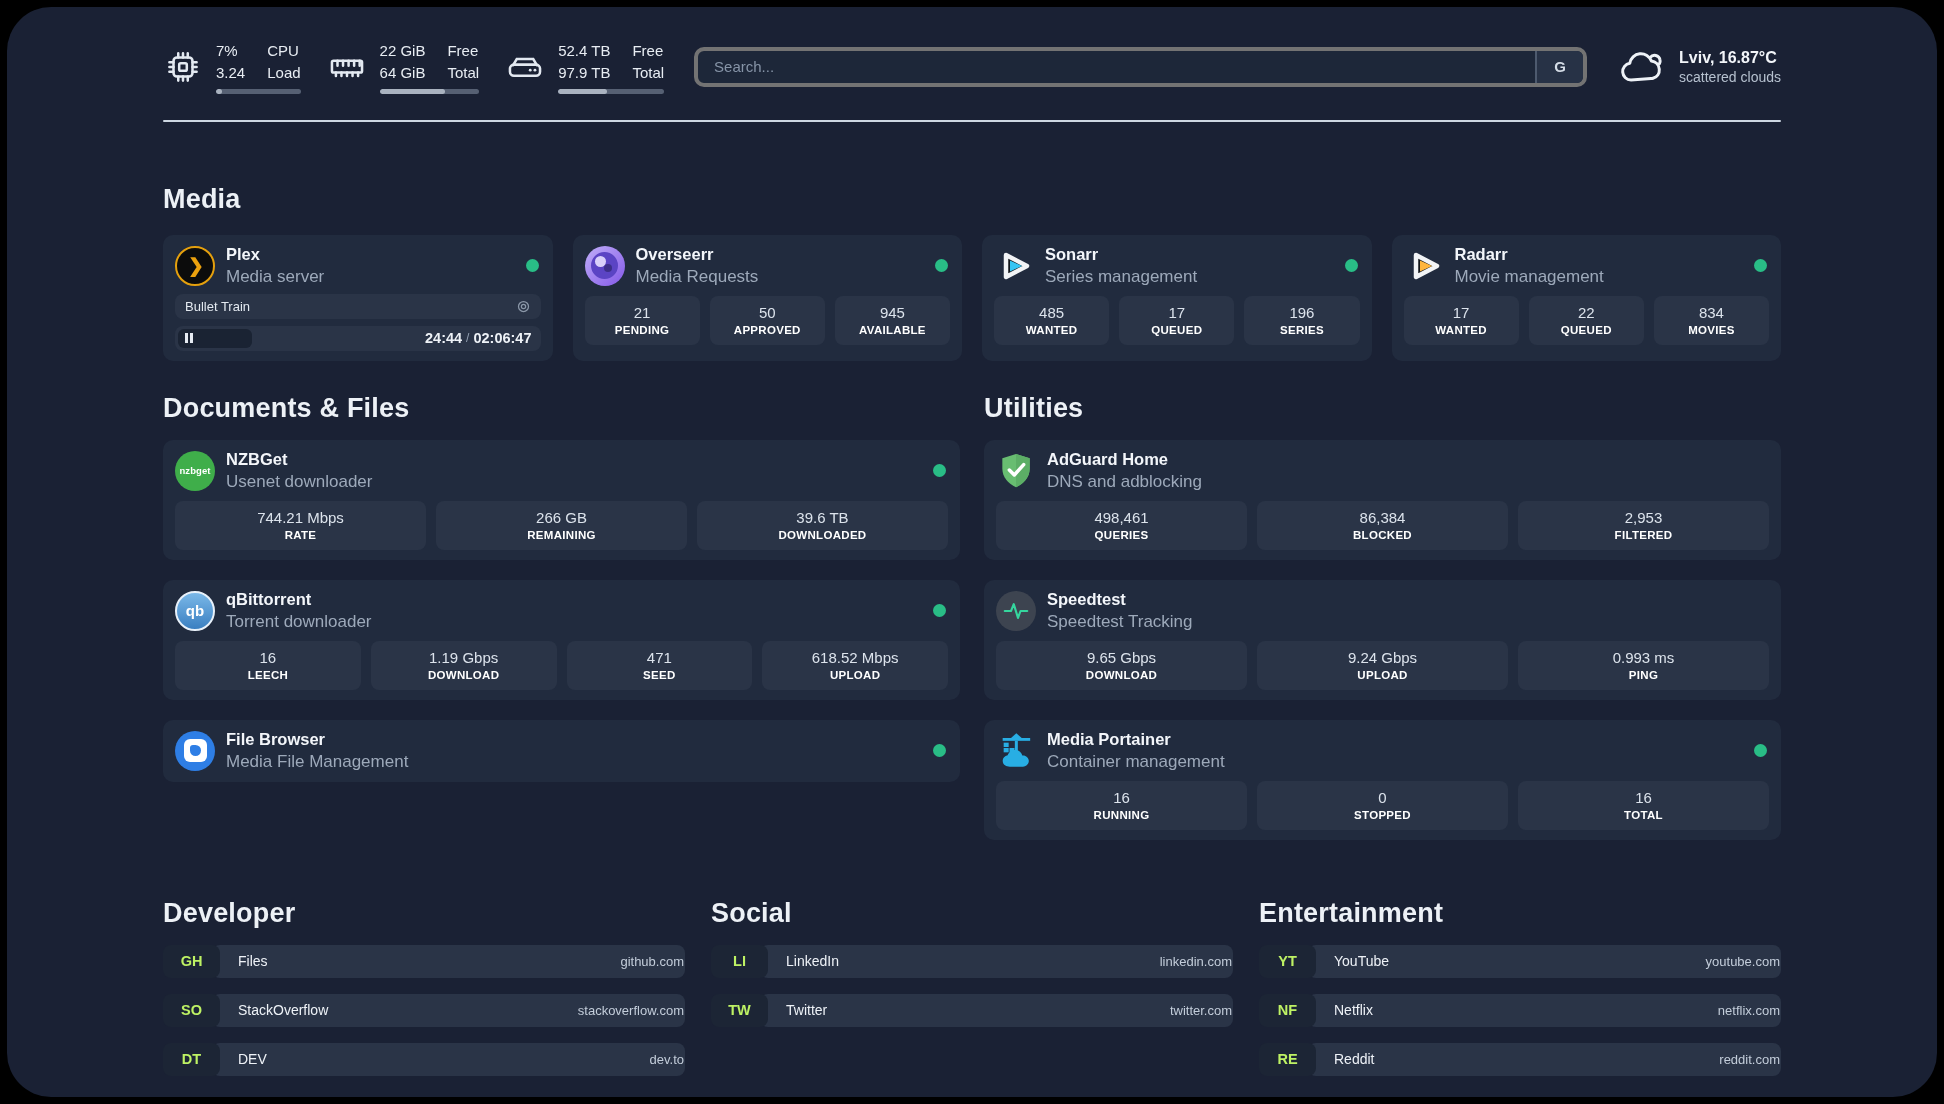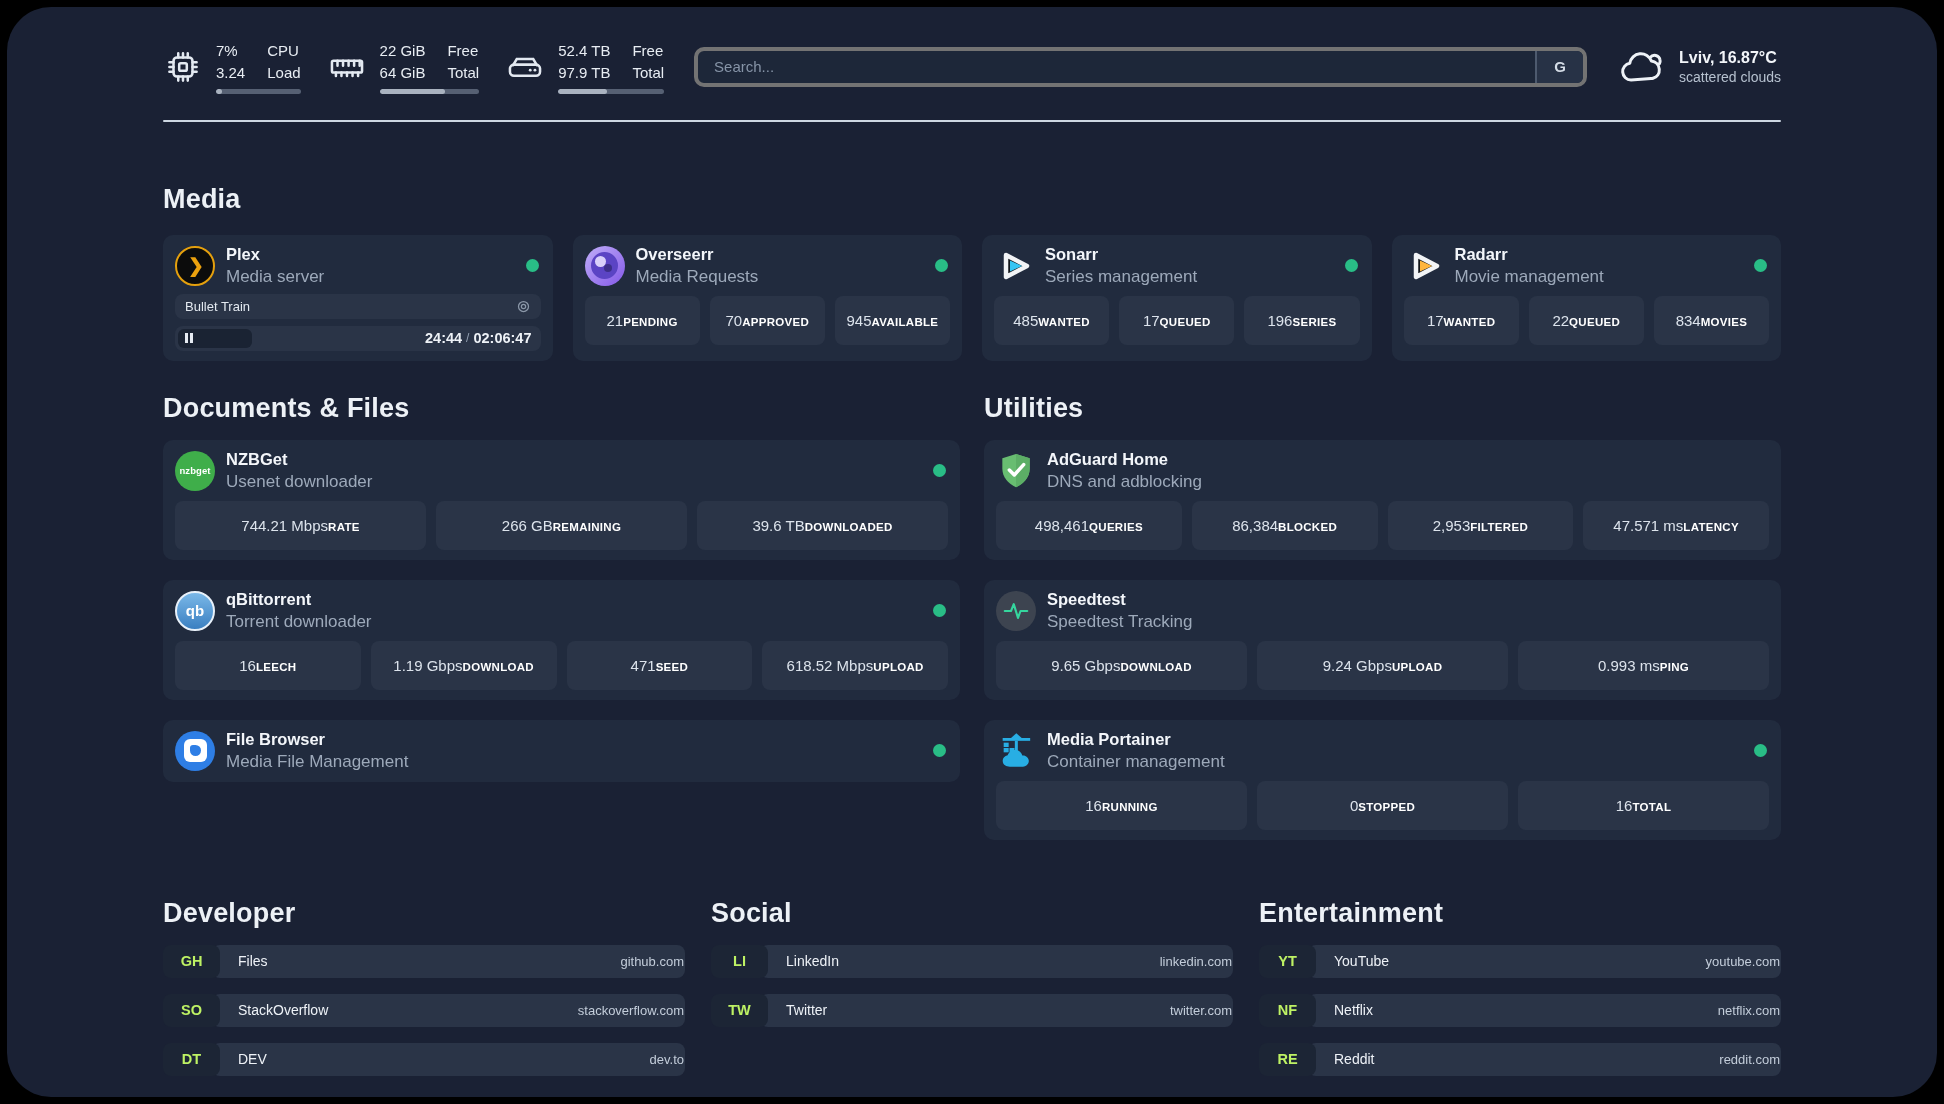--- a/index.html
+++ b/index.html
@@ -43,21 +43,21 @@
   .media-grid{display:grid;grid-template-columns:repeat(4,1fr);gap:20px;margin-top:20px;}
 
   .card{background:#212b3e;border-radius:10px;padding:10px 12px;box-sizing:border-box;cursor:pointer;}
   .card-head{display:flex;align-items:center;gap:11px;height:42px;}
   .app-icon{width:40px;height:40px;flex:none;display:flex;align-items:center;justify-content:center;position:relative;}
   .card-titles{flex:1;min-width:0;}
   .card-title{font-size:16.5px;font-weight:600;color:#f3f6fa;}
   .card-sub{font-size:17px;color:#9da9ba;margin-top:3px;}
   .dot{width:13px;height:13px;border-radius:50%;background:#29bd86;flex:none;margin-right:2px;}
   .tiles{display:flex;gap:10px;margin-top:9px;}
-  .tile{flex:1;background:#2a3447;border-radius:8px;height:49px;display:flex;
+  .tile{flex:1;background:#2a3447;border-radius:8px;height:49px;display:flex;flex-direction:column;
         align-items:center;justify-content:center;}
   .tile-val{font-size:15px;color:#dce3ec;}
   .tile-lab{font-size:11.5px;font-weight:800;color:#fff;margin-top:3px;letter-spacing:.3px;}
 
   
   .plex-row{background:#2a3447;border-radius:8px;height:25px;display:flex;align-items:center;
             padding:0 10px;margin-top:7px;font-size:13px;color:#e3e9f0;}
   .gear{margin-left:auto;color:#8b97a8;display:flex;cursor:pointer;}
   .plex-progress{background:#2a3447;border-radius:8px;height:25px;display:flex;align-items:center;
                  padding:0 9px 0 3px;margin-top:7px;}
@@ -257,21 +257,21 @@
           <div class="card-sub">Media Requests</div>
         </div>
         <span class="dot"></span>
       </div>
       <div class="tiles">
         <div class="tile">
           <div class="tile-val">21</div>
           <div class="tile-lab">PENDING</div>
         </div>
         <div class="tile">
-          <div class="tile-val">70</div>
+          <div class="tile-val">50</div>
           <div class="tile-lab">APPROVED</div>
         </div>
         <div class="tile">
           <div class="tile-val">945</div>
           <div class="tile-lab">AVAILABLE</div>
         </div>
       </div>
     </div>
 
     <div class="card">
@@ -441,24 +441,20 @@
             <div class="tile-val">498,461</div>
             <div class="tile-lab">QUERIES</div>
           </div>
           <div class="tile">
             <div class="tile-val">86,384</div>
             <div class="tile-lab">BLOCKED</div>
           </div>
           <div class="tile">
             <div class="tile-val">2,953</div>
             <div class="tile-lab">FILTERED</div>
-          </div>
-          <div class="tile">
-            <div class="tile-val">47.571 ms</div>
-            <div class="tile-lab">LATENCY</div>
           </div>
         </div>
       </div>
 
       <div class="card">
         <div class="card-head">
           <span class="app-icon">
             <span class="circle40 spd-circ">
               <svg width="30" height="30" viewBox="0 0 24 24" fill="none" stroke="#35d69e" stroke-width="1.7" stroke-linecap="round" stroke-linejoin="round">
                 <polyline points="3,12 8,12 10.2,6.5 13.6,17.5 15.6,12 21,12"></polyline>

